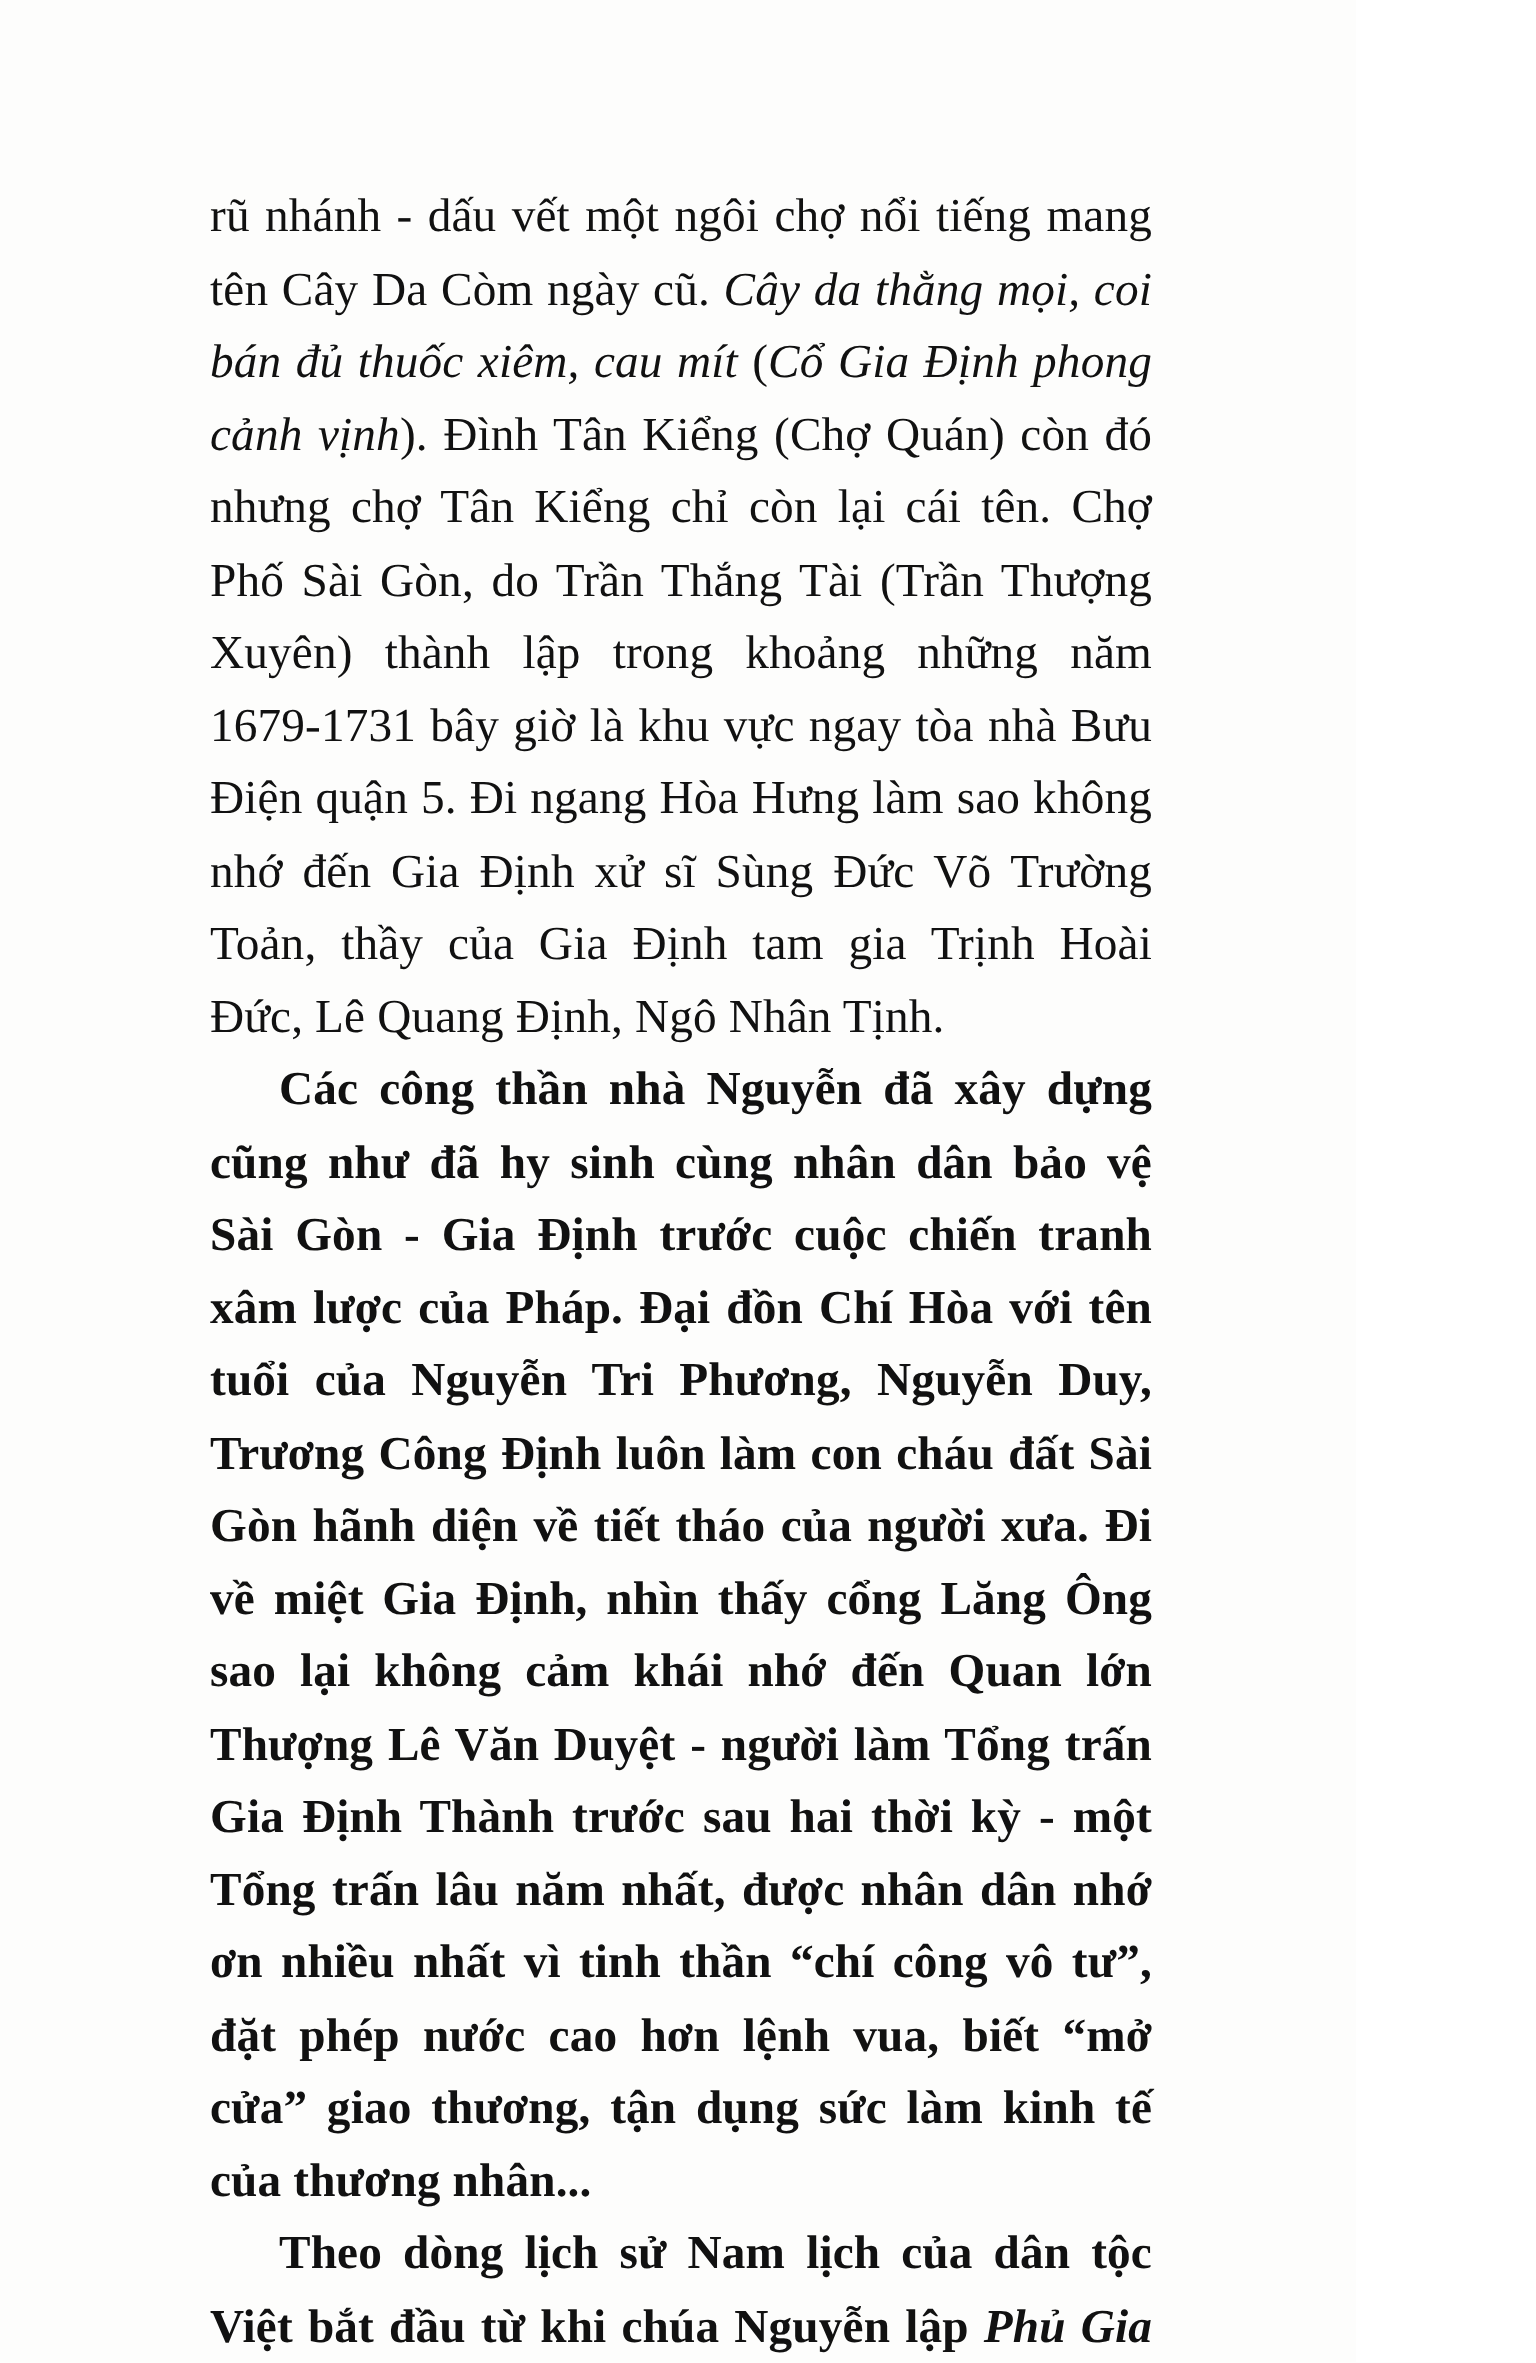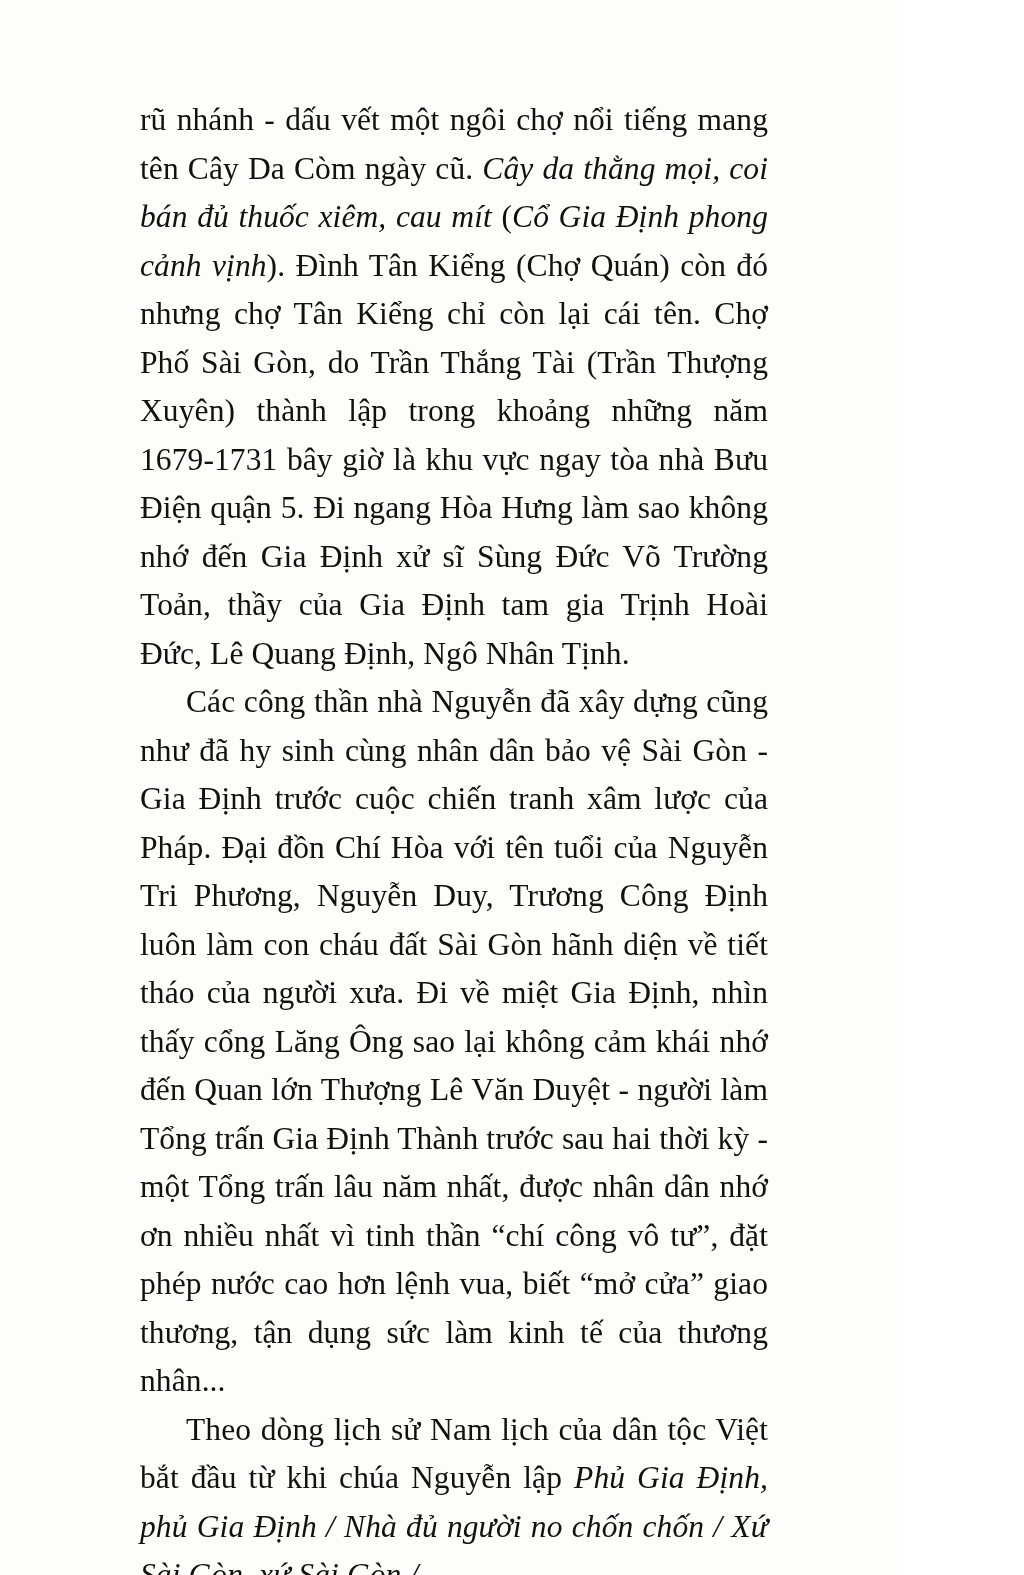--- a/index.html
+++ b/index.html
@@ -12,36 +12,37 @@
     background: #ffffff;
     font-family: "Liberation Serif", serif;
     color: #1a1a1a;
     overflow: hidden;
   }
   .page {
     position: relative;
     width: 904px;
     height: 1575px;
     box-sizing: border-box;
-    padding: 96px 136px 0 140px;
+    padding: 120px 136px 0 140px;
     background: #fdfdfc;
   }
   .body-text {
     font-size: 31.5px;
     line-height: 48.5px;
     text-align: justify;
     text-justify: inter-word;
     letter-spacing: 0.1px;
     color: #111111;
   }
   .para {
     margin: 0;
   }
   .para + .para {
     margin-top: 0;
+    font-weight: bold;
   }
   .indent {
     text-indent: 46px;
   }
   .ital {
     font-style: italic;
   }
   .footer {
     position: absolute;
     left: 140px;

